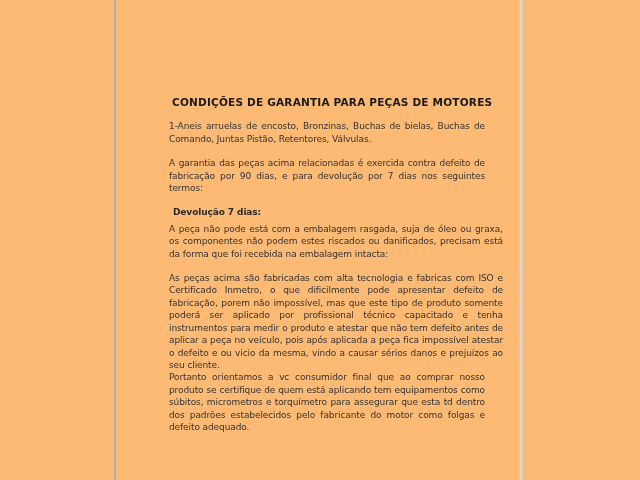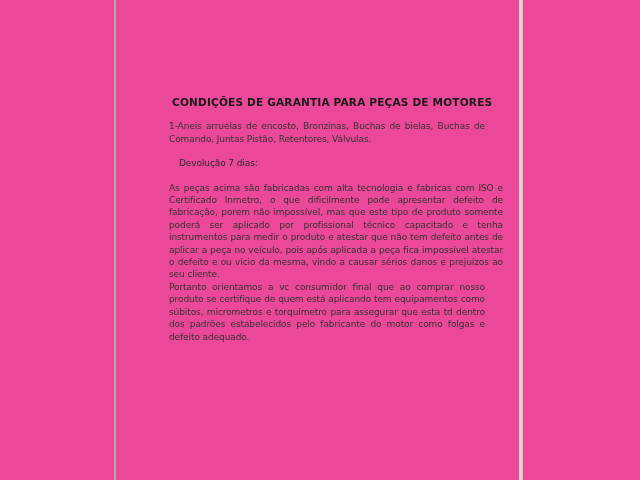--- a/index.html
+++ b/index.html
@@ -4,21 +4,21 @@
 <style>
   html, body {
     margin: 0;
     padding: 0;
     background: #ffffff;
   }
   .canvas {
     position: relative;
     width: 640px;
     height: 480px;
-    background: #ec4899;
+    background: #fdba74;
     overflow: hidden;
     font-family: "DejaVu Sans", sans-serif;
   }
   .page-edge-left {
     position: absolute;
     left: 114px;
     top: 0;
     width: 2px;
     height: 480px;
     background: #aeaeae;
@@ -50,46 +50,48 @@
     white-space: nowrap;
   }
   .para {
     margin: 0 18px 12px 0;
     text-align: justify;
   }
   .para.tight {
     margin: 0;
   }
   .section-heading {
-    margin: 10px;
+    margin: 4px;
     font-size: 9px;
-    font-weight: normal;
+    font-weight: bold;
     color: #2a2a2a;
   }
   .section {
     margin: 0 0 12px 0;
   }
 </style>
 </head>
 <body>
 
 <div class="canvas">
 
   <div class="page-edge-left"></div>
   <div class="page-edge-right"></div>
 
   <div class="doc-content">
 
     <h1 class="doc-title">CONDIÇÕES DE GARANTIA PARA PEÇAS DE MOTORES</h1>
 
     <p class="para">1-Aneis arruelas de encosto, Bronzinas, Buchas de bielas, Buchas de Comando, Juntas Pistão, Retentores, Válvulas.</p>
 
+    <p class="para">A garantia das peças acima relacionadas é exercida contra defeito de fabricação por 90 dias, e para devolução por 7 dias nos seguintes termos:</p>
 
     <div class="section">
       <h2 class="section-heading">Devolução 7 dias:</h2>
+      <p class="para tight">A peça não pode está com a embalagem rasgada, suja de óleo ou graxa, os componentes não podem estes riscados ou danificados, precisam está da forma que foi recebida na embalagem intacta:</p>
     </div>
 
     <div class="section">
       <p class="para tight">As peças acima são fabricadas com alta tecnologia e fabricas com ISO e Certificado Inmetro, o que dificilmente pode apresentar defeito de fabricação, porem não impossível, mas que este tipo de produto somente poderá ser aplicado por profissional técnico capacitado e tenha instrumentos para medir o produto e atestar que não tem defeito antes de aplicar a peça no veículo, pois após aplicada a peça fica impossível atestar o defeito e ou vicio da mesma, vindo a causar sérios danos e prejuízos ao seu cliente.</p>
       <p class="para">Portanto orientamos a vc consumidor final que ao comprar nosso produto se certifique de quem está aplicando tem equipamentos como súbitos, micrometros e torquímetro para assegurar que esta td dentro dos padrões estabelecidos pelo fabricante do motor como folgas e defeito adequado.</p>
     </div>
 
 
   </div>
 </div>

